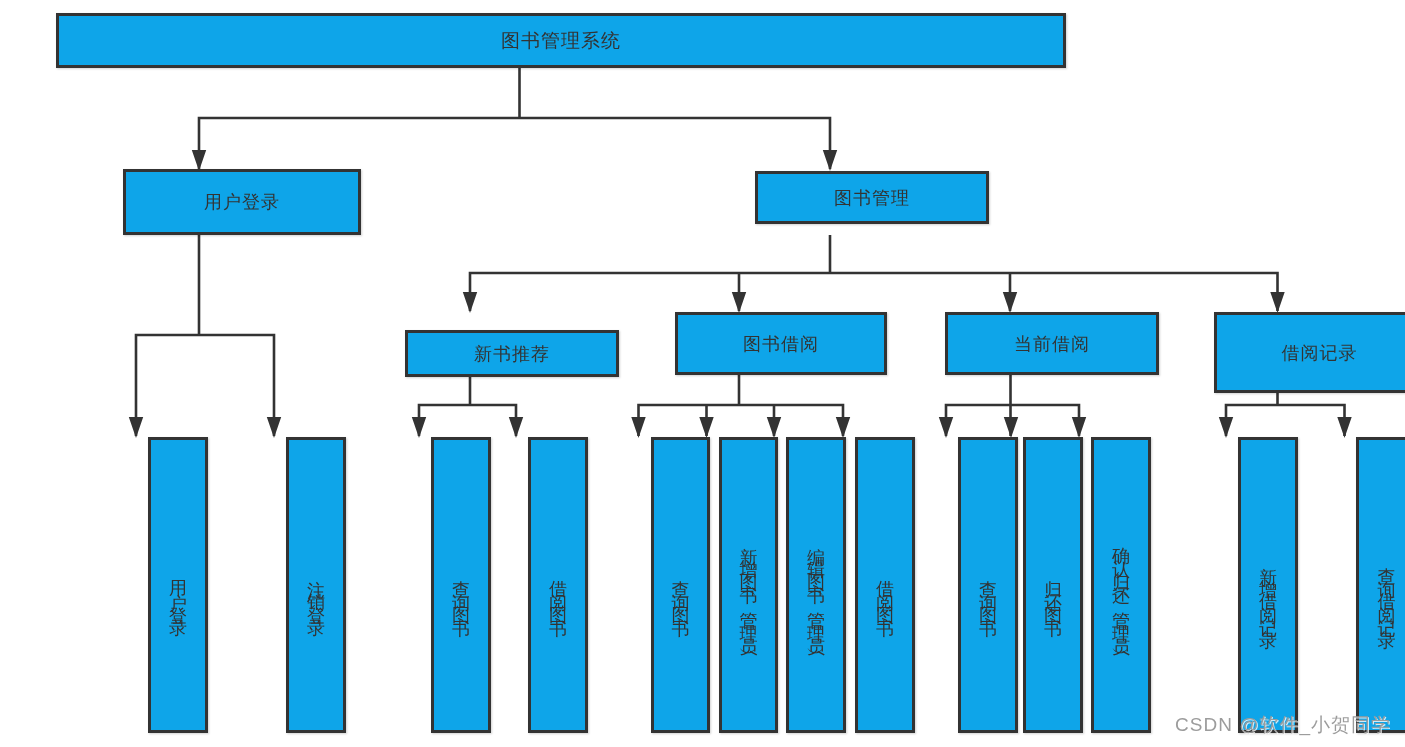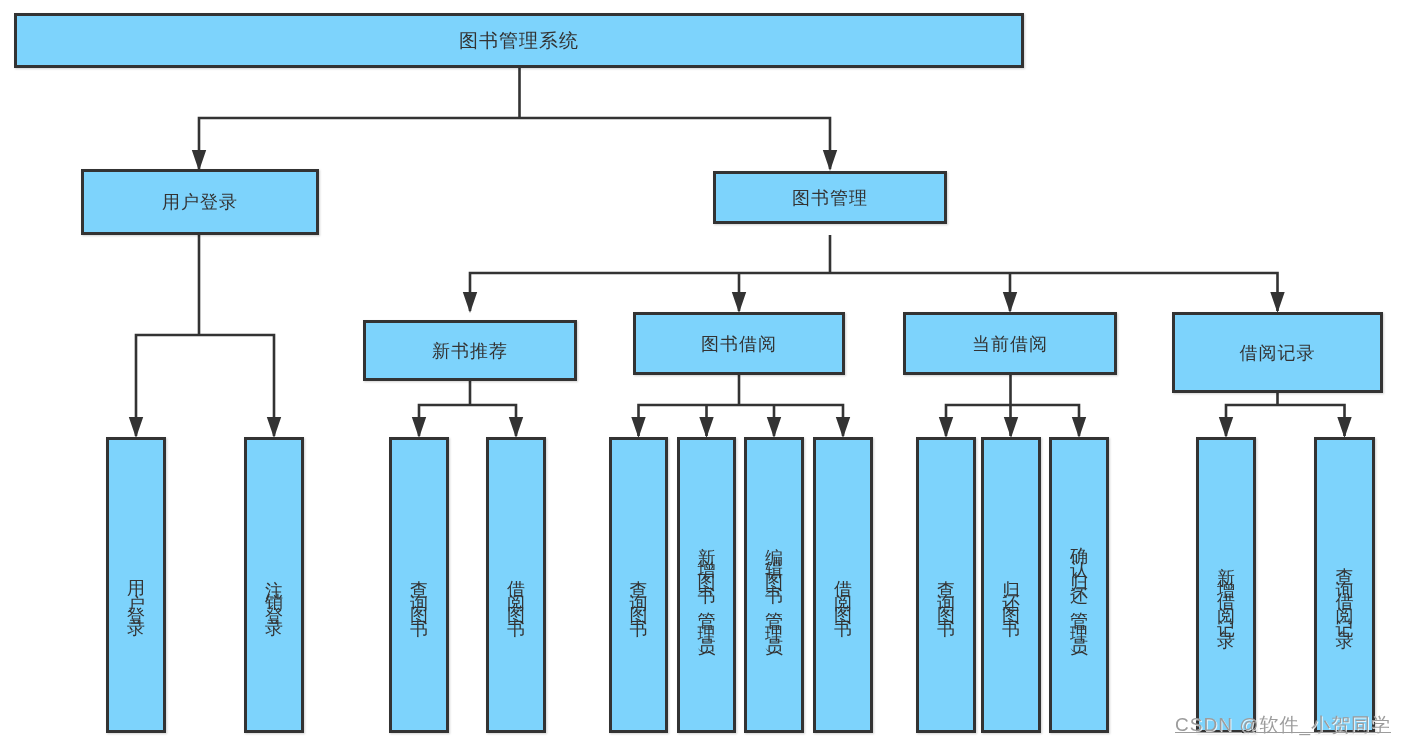--- a/index.html
+++ b/index.html
@@ -15,48 +15,48 @@
     font-family:"Liberation Sans","DejaVu Sans",sans-serif;
     position:relative;
     overflow:hidden;
   }
   .stage{position:absolute;left:0;top:0;width:1405px;height:747px;}
   svg.connectors{position:absolute;left:0;top:0;}
   svg.connectors path.wire{fill:none;stroke:var(--line);stroke-width:2.6;}
   svg.connectors path.head{fill:var(--line);stroke:none;}
   .node{
     position:absolute;
-    background:#7dd3fc;
+    background:#0ea5e9;
     border:3px solid var(--line);
     color:var(--text);
     display:flex;
     align-items:center;
     justify-content:center;
     font-size:18px;
     letter-spacing:1px;
     box-shadow:1px 1px 2px rgba(0,0,0,0.18);
+    margin-left:42px;
   }
   .node.title{font-size:19px;}
   .node.vert span{
     writing-mode:vertical-rl;
     text-orientation:mixed;
     letter-spacing:13px;
     line-height:1;
     margin-bottom:-13px;
     white-space:nowrap;
   }
   .watermark{
     position:absolute;
     right:14px;
     bottom:9px;
     font-size:19px;
     color:var(--watermark);
     letter-spacing:1px;
     text-shadow:1px 1px 0 rgba(255,255,255,0.8);
-    text-decoration:underline;
   }
 </style>
 </head>
 <body>
 
 <div class="stage">
 
   <svg class="connectors" width="1405" height="747" viewBox="0 0 1405 747">
 
     <path class="wire" d="M519.5,68 V118 M199,169 V118 H830 V169"></path>
@@ -99,21 +99,21 @@
     <span>图书管理系统</span>
   </div>
 
   <div class="node" style="left:81px;top:169px;width:238px;height:66px">
     <span>用户登录</span>
   </div>
   <div class="node" style="left:713px;top:171px;width:234px;height:53px">
     <span>图书管理</span>
   </div>
 
-  <div class="node" style="left:363px;top:320px;width:214px;height:61px">
+  <div class="node" style="left:363px;top:330px;width:214px;height:47px">
     <span>新书推荐</span>
   </div>
   <div class="node" style="left:903px;top:312px;width:214px;height:63px">
     <span>当前借阅</span>
   </div>
   <div class="node" style="left:633px;top:312px;width:212px;height:63px">
     <span>图书借阅</span>
   </div>
   <div class="node" style="left:1172px;top:312px;width:211px;height:81px">
     <span>借阅记录</span>

